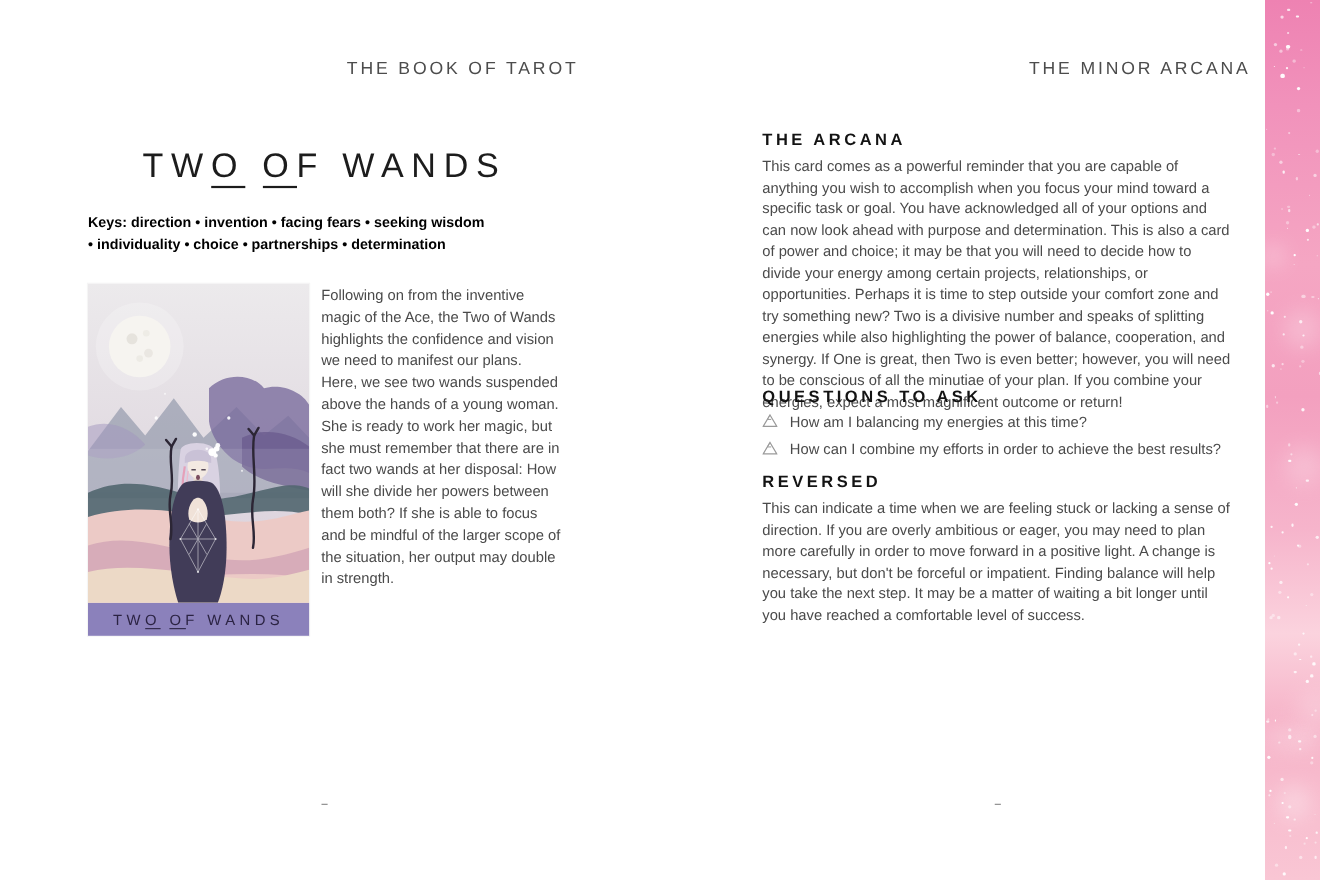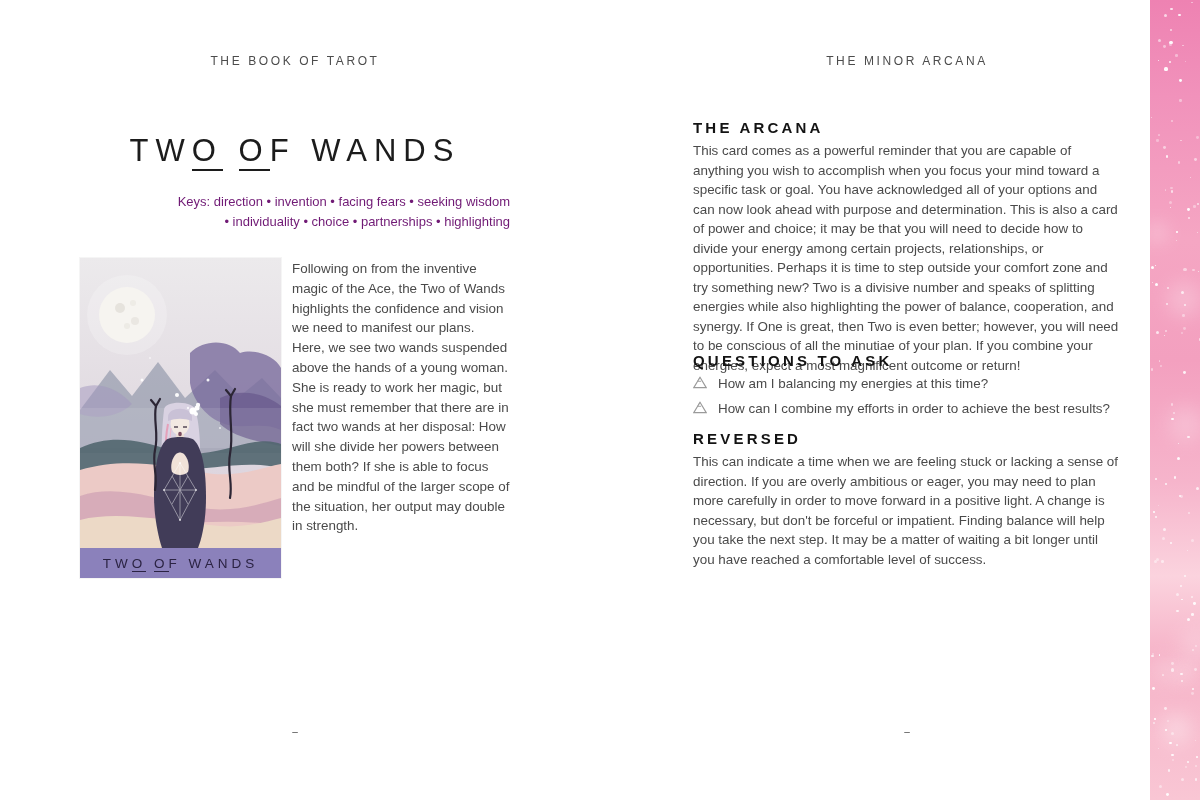--- a/index.html
+++ b/index.html
@@ -2,27 +2,27 @@
 <html><head>
 <meta charset="utf-8">
 <style>
   html,body{margin:0;padding:0;}
   body{width:1200px;height:800px;background:#ffffff;overflow:hidden;
        font-family:"Liberation Sans",sans-serif;color:#474747;position:relative;}
   .spread{position:absolute;inset:0;background:#ffffff;}
 
   
   .left-page{position:absolute;left:80px;top:0;width:430px;height:800px;}
-  .running-head{position:absolute;left:0;width:100%;text-align:center;top:54px;
-                font-size:12px;letter-spacing:2.6px;color:#4c4c4c;}
+  .running-head{position:absolute;left:16px;width:100%;text-align:right;top:54px;
+                font-size:16px;letter-spacing:2.6px;color:#4c4c4c;}
   .lp-title{position:absolute;top:112px;left:0;width:100%;text-align:center;
             font-size:31px;letter-spacing:7px;color:#1c1c1c;font-weight:400;white-space:nowrap;}
   .uo{border-bottom:0.085em solid currentColor;padding-bottom:0.03em;}
-  .lp-keys{position:absolute;top:179px;left:0;width:100%;text-align:right;
-           font-size:13px;line-height:20px;color:#701a75;font-weight:normal;}
+  .lp-keys{position:absolute;top:179px;left:0;width:100%;text-align:left;
+           font-size:13px;line-height:20px;color:#000000;font-weight:bold;}
   .lp-row{position:absolute;top:258px;left:0;width:430px;display:flex;}
   .card{width:201px;height:320px;flex:0 0 201px;margin-right:11px;position:relative;
         box-shadow:0 0 0 1px rgba(0,0,0,0.04);}
   .card-art{width:201px;height:290px;display:block;}
   .card-banner{width:100%;height:30px;display:flex;align-items:center;justify-content:center;
                font-size:13.5px;letter-spacing:4px;font-weight:400;white-space:nowrap;}
   .lp-body{flex:1;font-size:13.4px;line-height:19.8px;color:#4a4a4a;padding-top:1px;}
   .folio{position:absolute;top:726px;left:0;width:100%;text-align:center;
          font-size:10px;color:#4c4c4c;line-height:11px;}
 
@@ -51,21 +51,21 @@
 </head>
 <body>
 
 <div class="spread">
 
   <div class="left-page">
     <div class="running-head">THE BOOK OF TAROT</div>
 
     <h1 class="lp-title">TW<span class="uo">O</span> <span class="uo">O</span>F WANDS</h1>
 
-    <p class="lp-keys"><span>Keys:</span> <span>direction • invention • facing fears • seeking wisdom</span><br><span>• individuality • choice • partnerships • highlighting</span></p>
+    <p class="lp-keys"><span>Keys:</span> <span>direction • invention • facing fears • seeking wisdom</span><br><span>• individuality • choice • partnerships • determination</span></p>
 
     <div class="lp-row">
 
       <div class="card">
         <svg class="card-art" viewBox="0 0 201 290" preserveAspectRatio="none">
           <defs>
             <linearGradient id="sky" x1="0" y1="0" x2="0" y2="1">
               <stop offset="0%" stop-color="#eceaec"></stop>
               <stop offset="45%" stop-color="#e3dde3"></stop>
               <stop offset="100%" stop-color="#d9cfdb"></stop>

